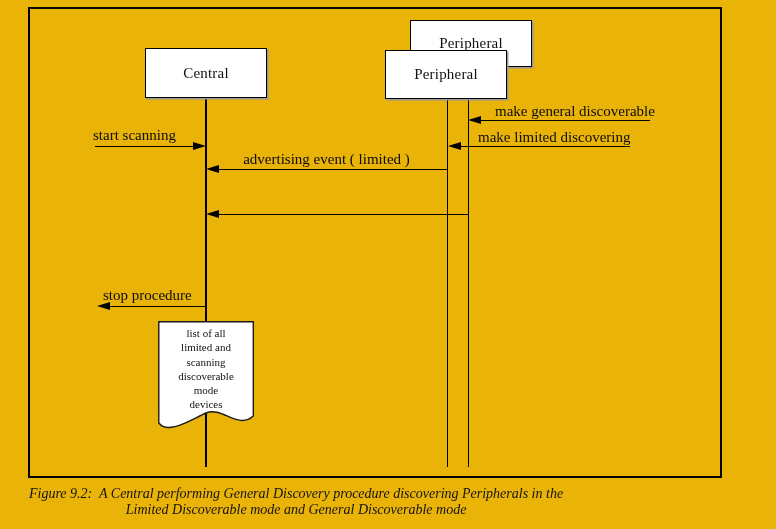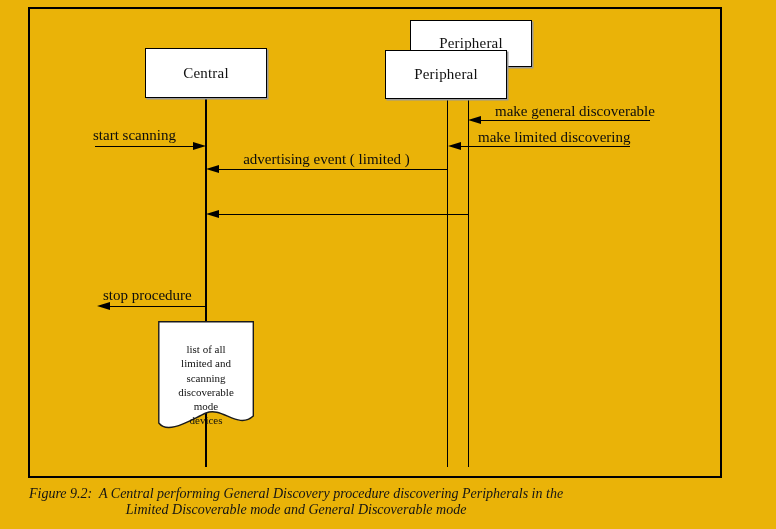--- a/index.html
+++ b/index.html
@@ -72,21 +72,21 @@
   .msg-center { text-align: center; }
   .note {
     position: absolute;
     left: 158px; top: 321px;
     width: 97px; height: 112px;
     z-index: 4;
   }
   .note svg { position: absolute; left: 0; top: 0; }
   .note-text {
     position: absolute;
-    left: 0; top: 21px;
+    left: 0; top: 5px;
     width: 96px;
     text-align: center;
     font-size: 11px;
     line-height: 14.3px;
     z-index: 1;
   }
   .caption {
     position: absolute;
     left: 29px; top: 486px;
     font-size: 14px;

